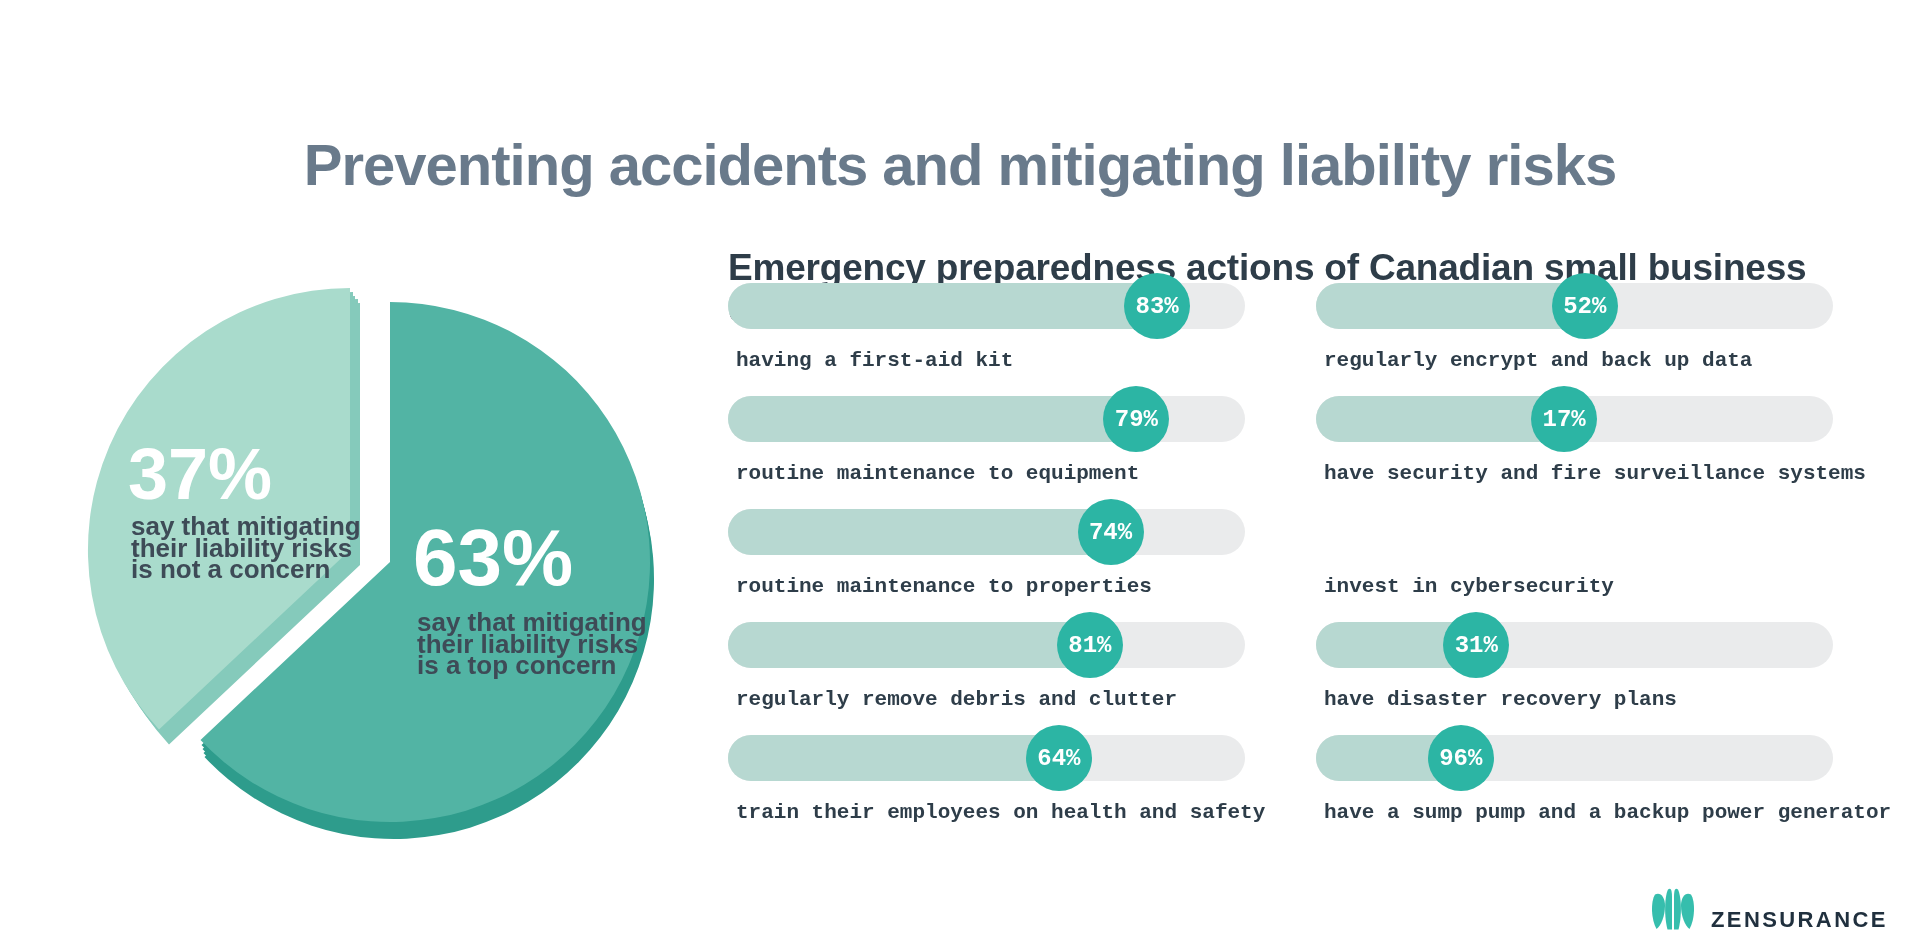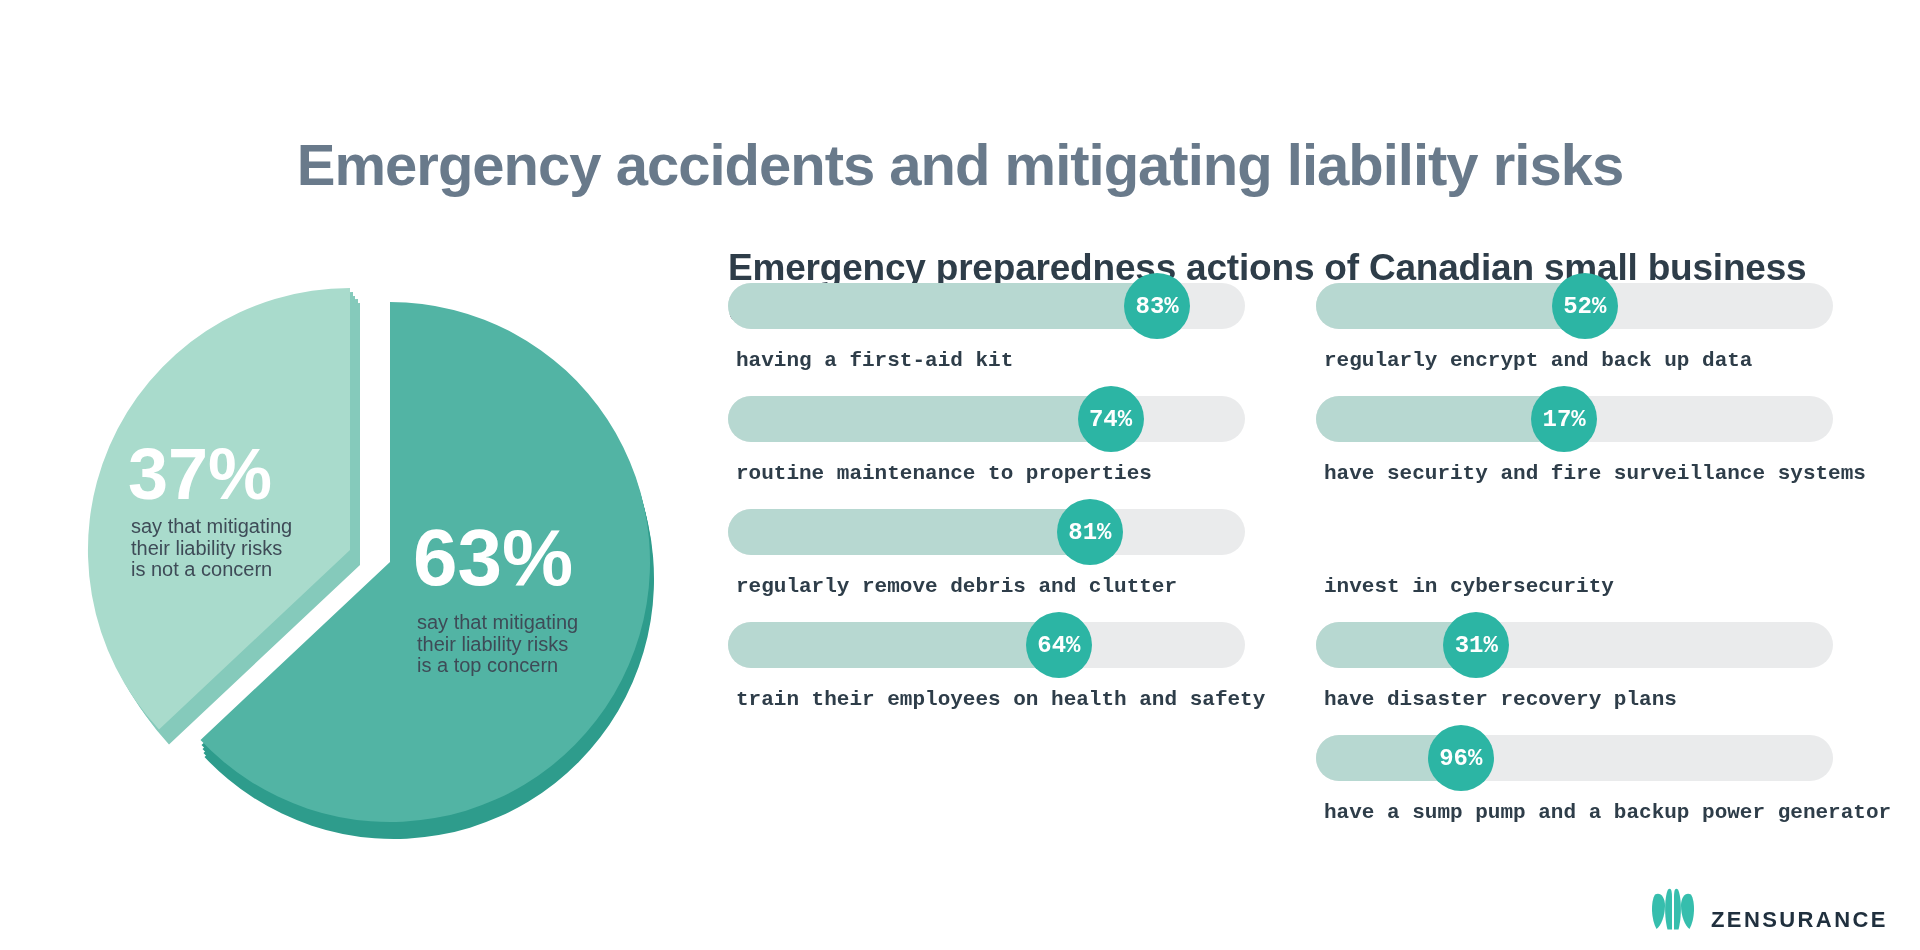--- a/index.html
+++ b/index.html
@@ -7,21 +7,21 @@
           font-family:"Liberation Sans","DejaVu Sans",sans-serif;}
   
   #title{position:absolute;left:0;top:94px;width:100%;text-align:center;
          font-size:58px;font-weight:700;letter-spacing:-1px;color:var(--c-title);line-height:64px;}
   
   #pie-wrap{position:absolute;left:60px;top:250px;width:680px;height:630px;}
   #pie-svg{position:absolute;left:0;top:0;}
   .pie-big{position:absolute;font-weight:700;color:#fff;line-height:1;}
   #p63-big{left:353px;top:268px;font-size:80px;}
   #p37-big{left:68px;top:188px;font-size:72px;}
-  .pie-desc{position:absolute;font-size:20px;font-weight:400;line-height:21.5px;
+  .pie-desc{position:absolute;font-size:26px;font-weight:700;line-height:21.5px;
             color:var(--c-desc);white-space:pre-line;}
   #p63-desc{left:357px;top:362px;}
   #p37-desc{left:71px;top:266px;}
   
   #bars-heading{position:absolute;left:728px;top:216px;font-size:37px;font-weight:700;
                 letter-spacing:-0.2px;color:var(--c-dark);}
   
   .bar-col{position:absolute;top:283px;width:517px;font-family:Liberation Mono, monospace;}
   .bar-row{position:relative;height:113px;}
   .track{position:absolute;left:0;top:0;width:517px;height:46px;border-radius:23px;
@@ -36,21 +36,21 @@
   
   #logo{position:absolute;left:1648px;top:886px;height:47px;display:flex;
         align-items:flex-end;gap:13px;}
   #logo-word{font-size:22px;font-weight:700;letter-spacing:2.4px;color:var(--c-navy);}
 </style>
 </head>
 <body>
 
 <div id="canvas">
 
-  <h1 id="title">Emergency accidents and mitigating liability risks</h1>
+  <h1 id="title">Preventing accidents and mitigating liability risks</h1>
 
   <div id="pie-wrap">
     <svg id="pie-svg" width="680" height="630" viewBox="0 0 680 630">
         <path d="M293,304 L102.0,483.4 A262,262 0 0 1 293.0,42.0 Z" fill="#85cabb"></path>
         <path d="M295,308 L104.0,487.4 A262,262 0 0 1 295.0,46.0 Z" fill="#85cabb"></path>
         <path d="M298,311 L107.0,490.4 A262,262 0 0 1 298.0,49.0 Z" fill="#85cabb"></path>
         <path d="M300,315 L109.0,494.4 A262,262 0 0 1 300.0,53.0 Z" fill="#85cabb"></path>
         <path d="M290,300 L99.0,479.4 A262,262 0 0 1 290.0,38.0 Z" fill="#a9dbcc"></path>
         <path d="M331,317 L331.0,57.0 A260,260 0 1 1 141.5,495.0 Z" fill="#2e9c8c"></path>
         <path d="M332,321 L332.0,61.0 A260,260 0 1 1 142.5,499.0 Z" fill="#2e9c8c"></path>
@@ -84,20 +84,29 @@
 
 <div class="bar-col" style="left: 728px;">
       <div class="bar-row">
         <div class="track">
           <div class="fill" style="width: 83%;"></div>
           <div class="badge" style="left: calc(83% - 33px);">
             <span class="badge-txt">83%</span>
           </div>
         </div>
         <div class="bar-label">having a first-aid kit</div>
+      </div>
+      <div class="bar-row">
+        <div class="track">
+          <div class="fill" style="width: 79%;"></div>
+          <div class="badge" style="left: calc(79% - 33px);">
+            <span class="badge-txt">79%</span>
+          </div>
+        </div>
+        <div class="bar-label">routine maintenance to equipment</div>
       </div>
       <div class="bar-row">
         <div class="track">
           <div class="fill" style="width: 74%;"></div>
           <div class="badge" style="left: calc(74% - 33px);">
             <span class="badge-txt">74%</span>
           </div>
         </div>
         <div class="bar-label">routine maintenance to properties</div>
       </div>

